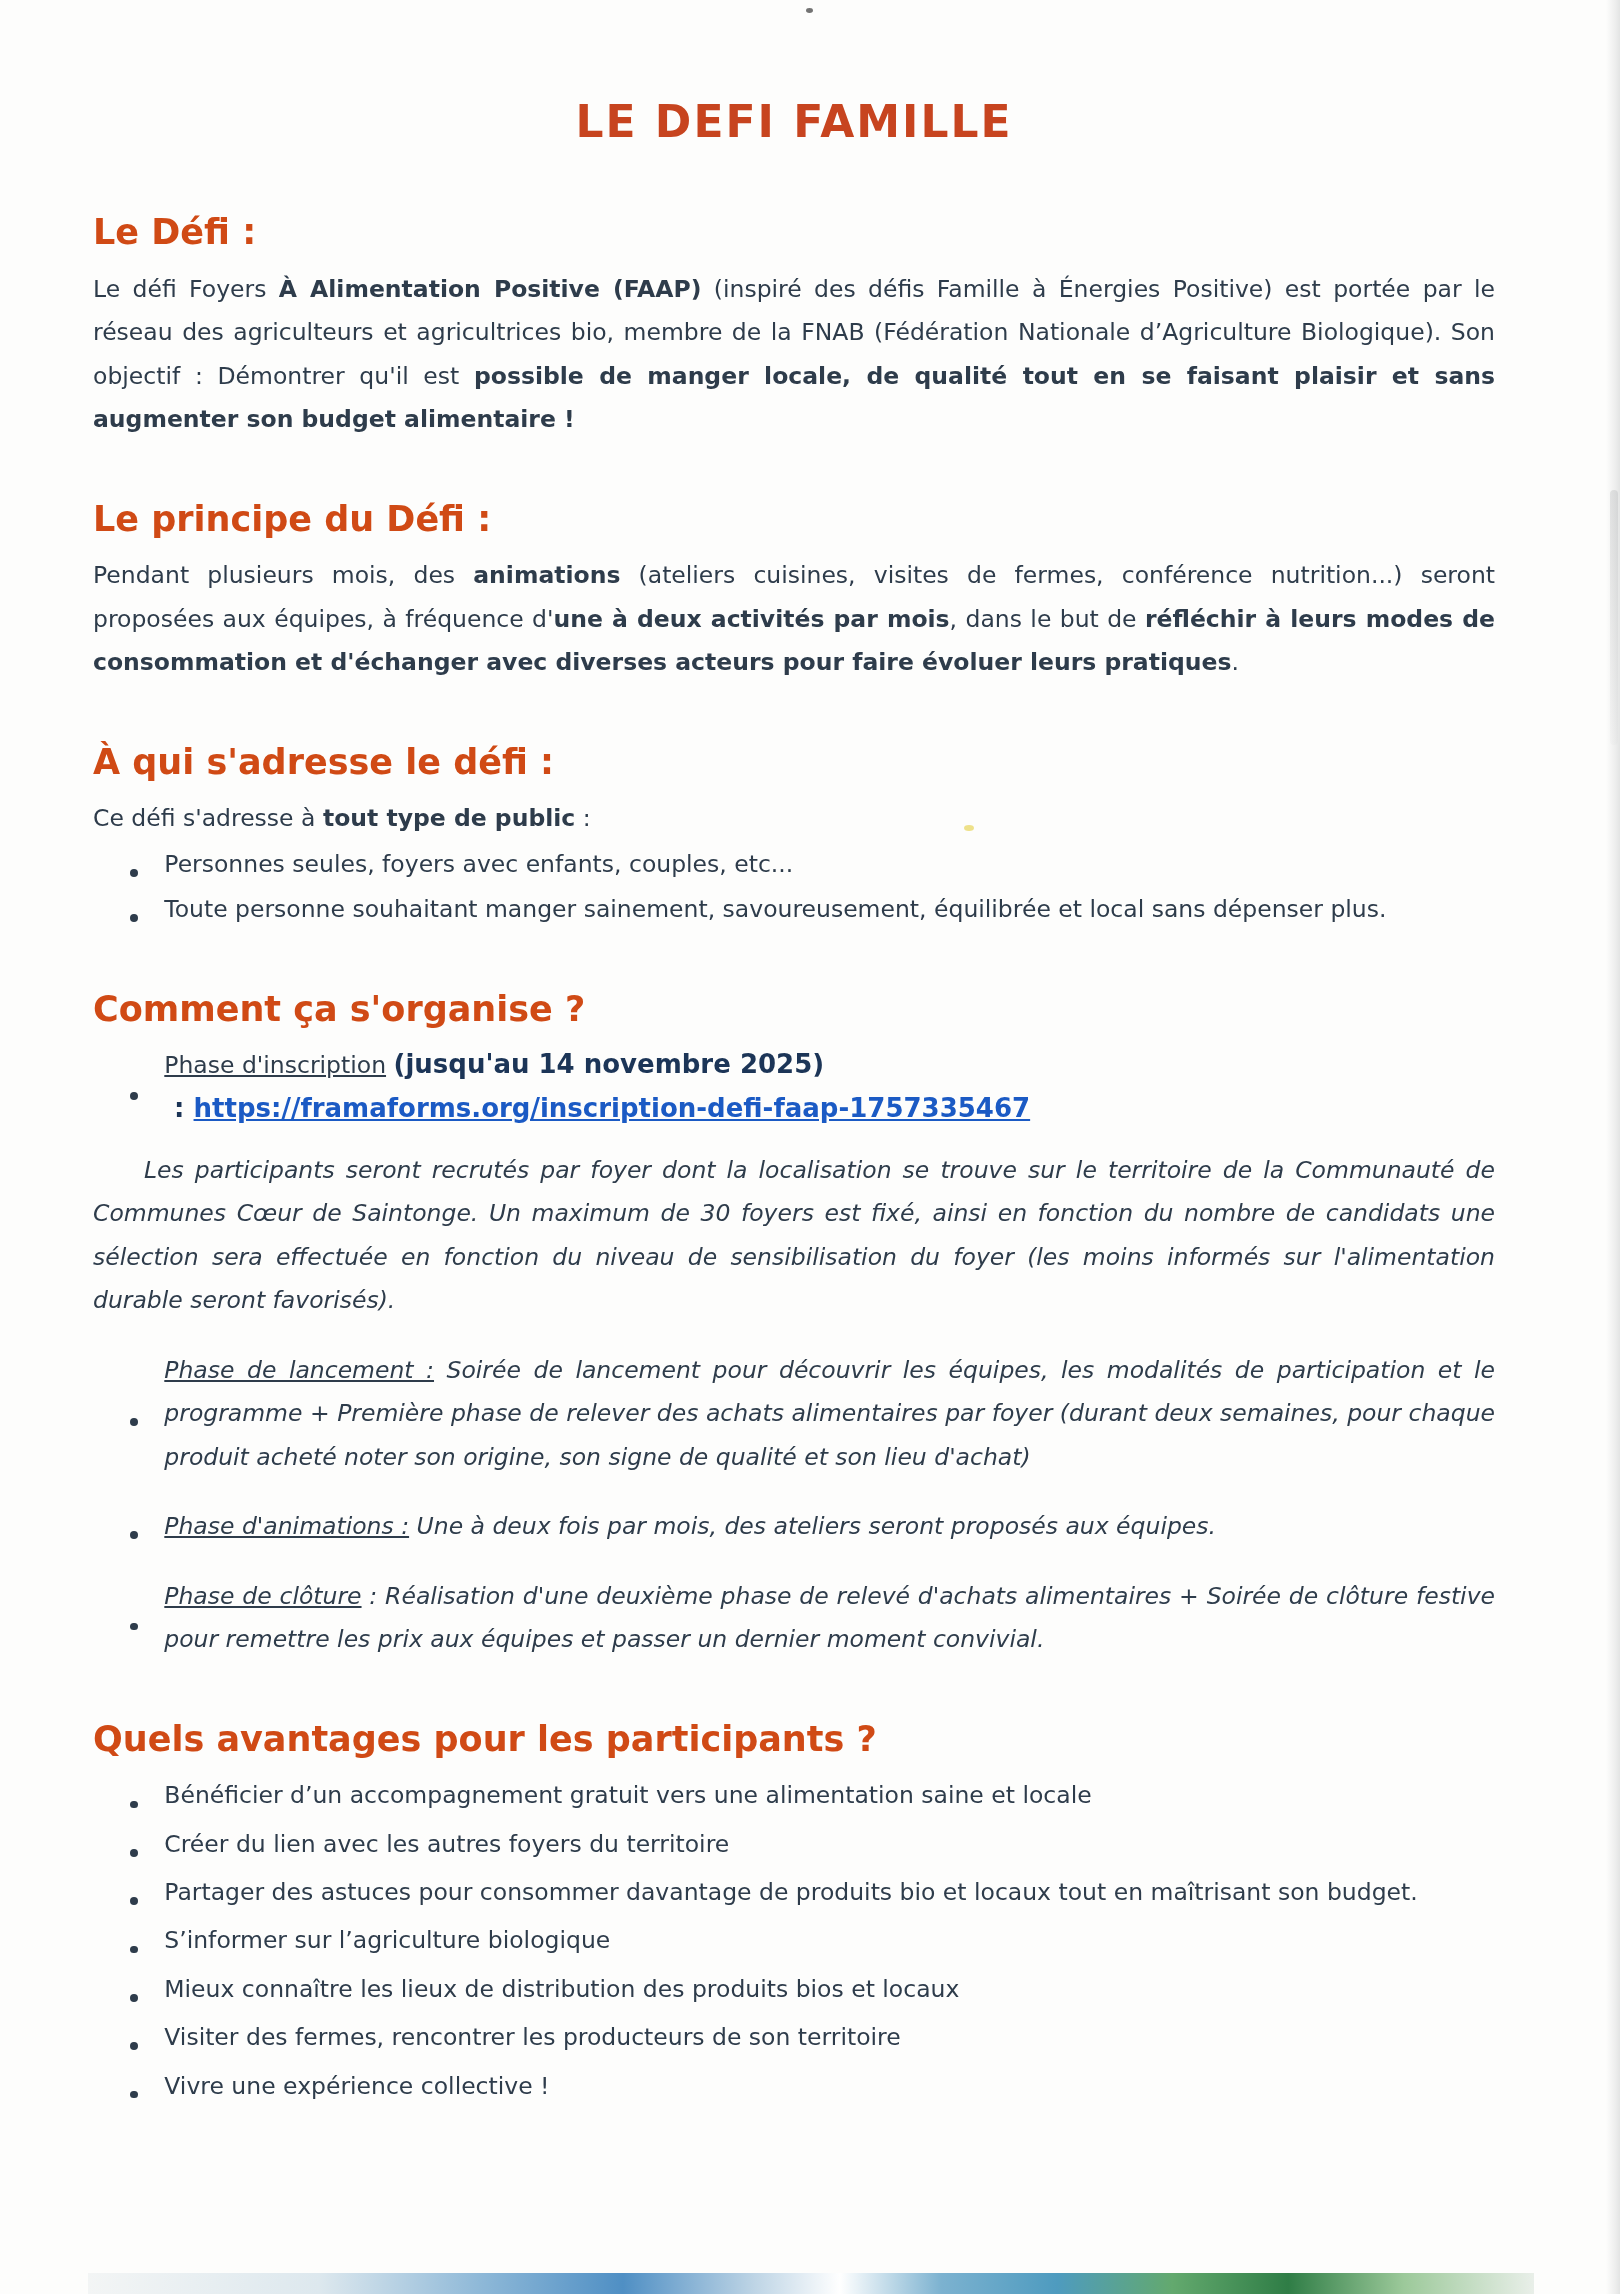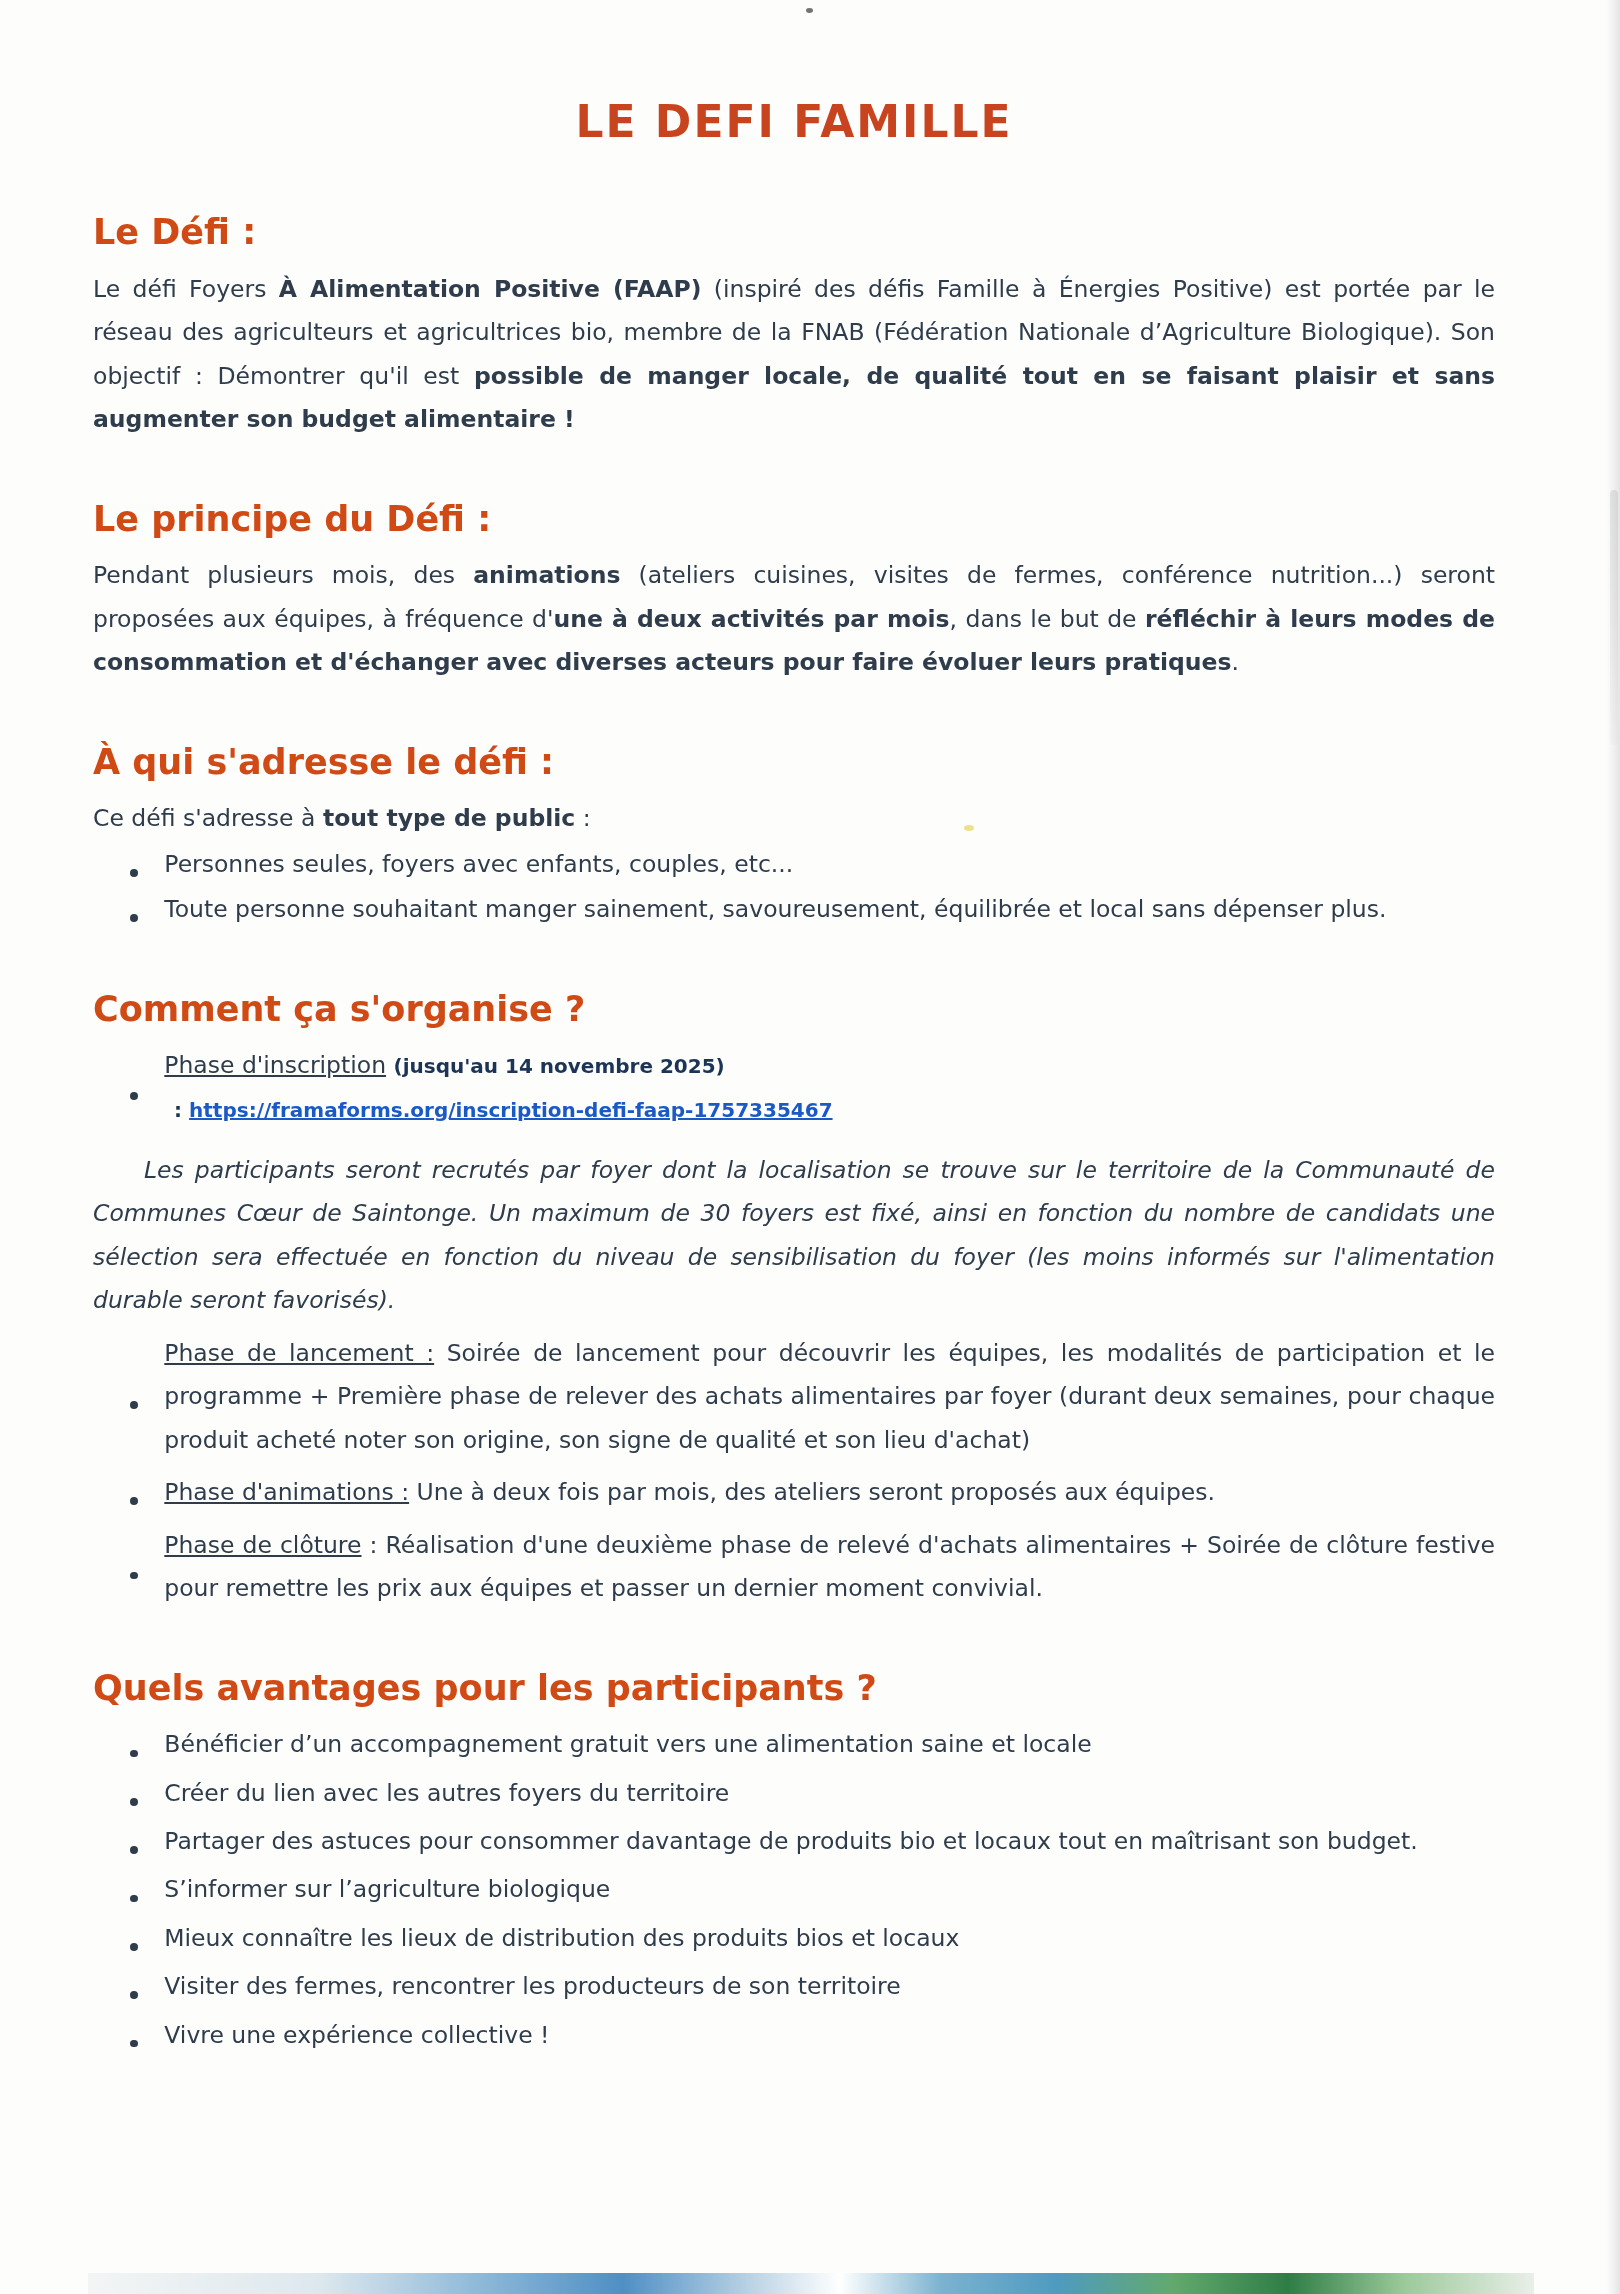--- a/index.html
+++ b/index.html
@@ -43,36 +43,36 @@
 
   .body {
     font-size:23.5px;
     line-height:1.85;
   }
   .just { text-align:justify; }
 
   .b { font-weight:bold; }
   .i { font-style:italic; }
   .u { text-decoration:underline; }
-  .big { font-size:20px; line-height:1.5; }
+  .big { font-size:26px; line-height:1.5; }
   .date { color:#1c3557; }
   a.link { color:#1b5ac4; font-weight:bold; text-decoration:underline; cursor:pointer; }
 
   ul { list-style:none; }
   li { display:flex; align-items:center; }
   .marker {
     flex:none;
     width:7.8px; height:7.8px; border-radius:50%;
     background:#2e3c4b;
     margin:16.7px 26.5px 0 37px;
   }
   .li-content { flex:1; }
 
   ul.tight li { margin-top:2px; }
-  ul.phase-list li { margin-top:9px; }
+  ul.phase-list li { margin-top:26px;font-style:italic; }
   ul.adv-list li { margin-top:4.9px; }
 
   .insc-line2 { padding-left:9.8px; }
 
   .recrutement {
     margin-top:17.6px;
     text-indent:51px;
   }
 
   .bottom-strip {

